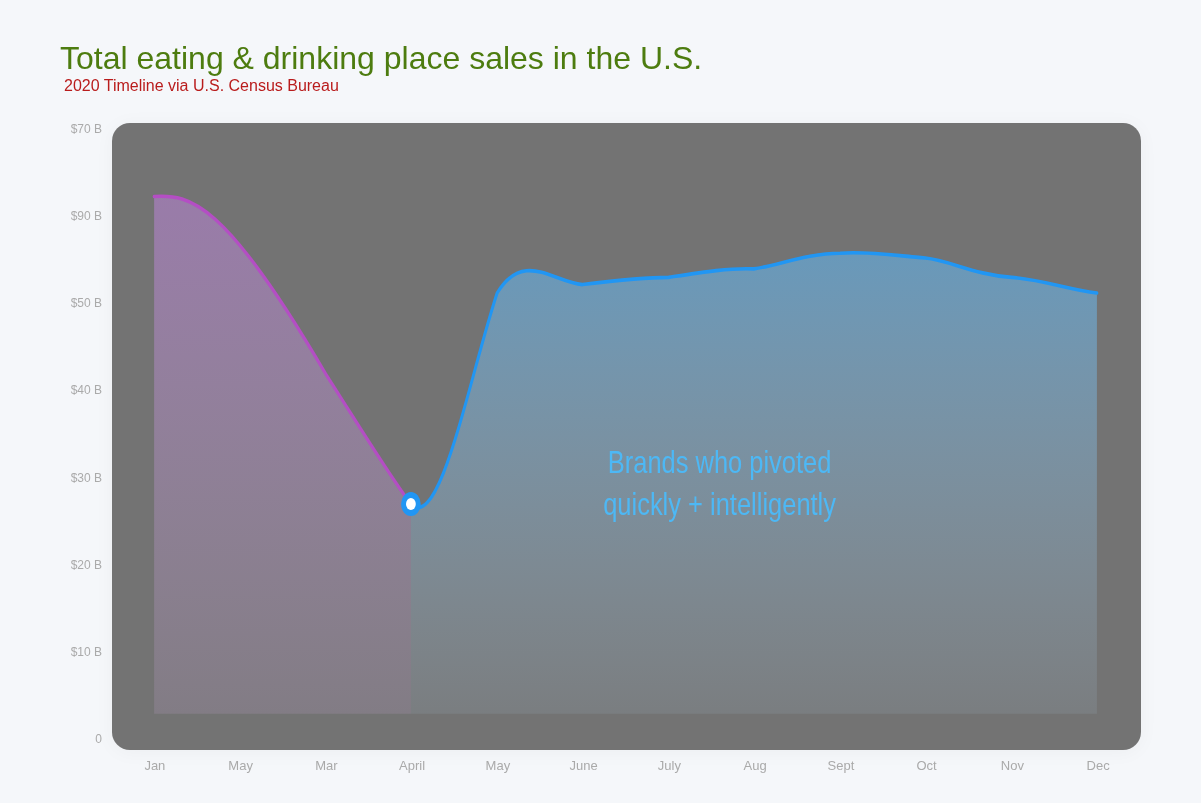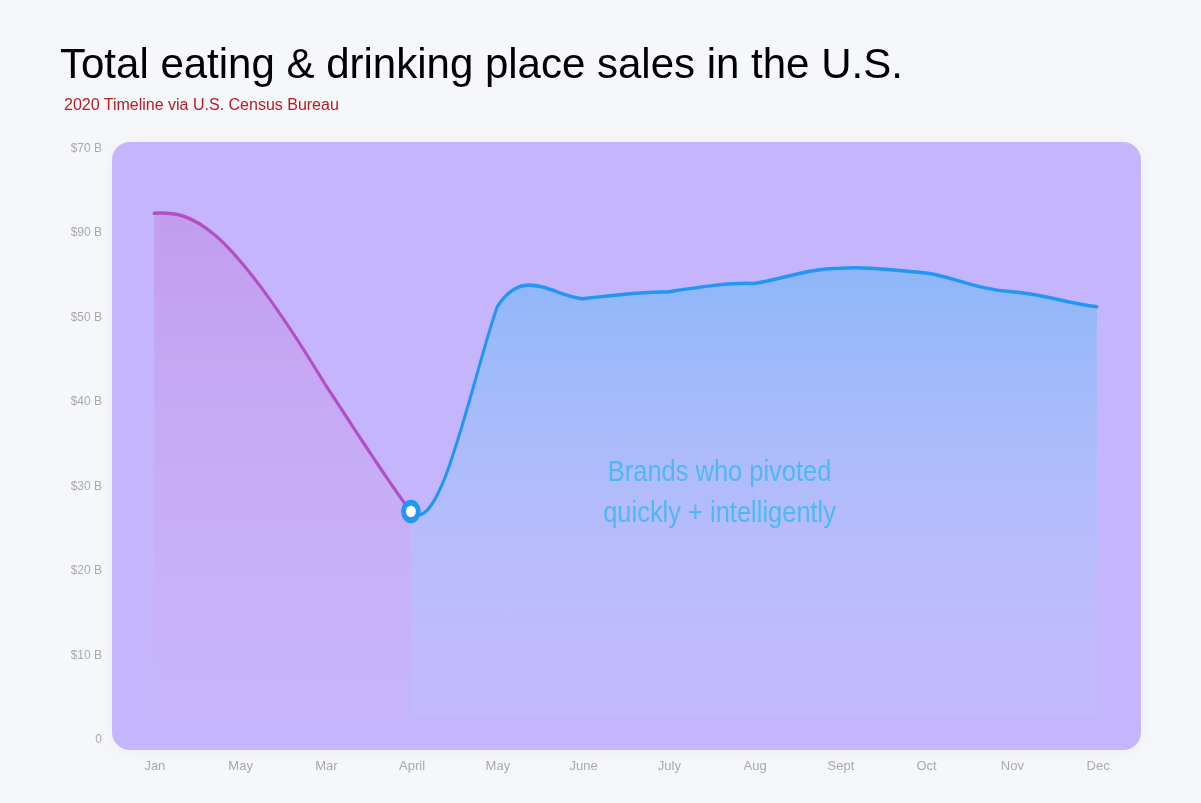--- a/index.html
+++ b/index.html
@@ -6,24 +6,24 @@
     body {
       background: #f5f7fa;
       font-family: -apple-system, BlinkMacSystemFont, 'Segoe UI', sans-serif;
       width: 1201px;
       height: 803px;
       display: flex;
       flex-direction: column;
       padding: 40px 60px 30px 60px;
     }
     .title {
-      color: #000000;
-      font-size: 42px;
+      color: #4d7c0f;
+      font-size: 32px;
       font-weight: 400;
-      margin-bottom: 8px;
+      margin-bottom: 0;
     }
     .subtitle {
       color: #b91c1c;
       font-size: 16px;
       margin-bottom: 28px;
       margin-left: 4px;
     }
     .chart-wrapper {
       display: flex;
       flex: 1;
@@ -44,21 +44,21 @@
       line-height: 1;
     }
     .chart-area {
       flex: 1;
       display: flex;
       flex-direction: column;
     }
     .chart-svg-container {
       flex: 1;
       position: relative;
-      background: #c4b5fd;
+      background: #737373;
       border-radius: 18px;
       overflow: hidden;
       box-shadow: 0 2px 20px rgba(0,0,0,0.04);
     }
     svg.main-chart {
       width: 100%;
       height: 100%;
     }
     .x-axis {
       display: flex;

